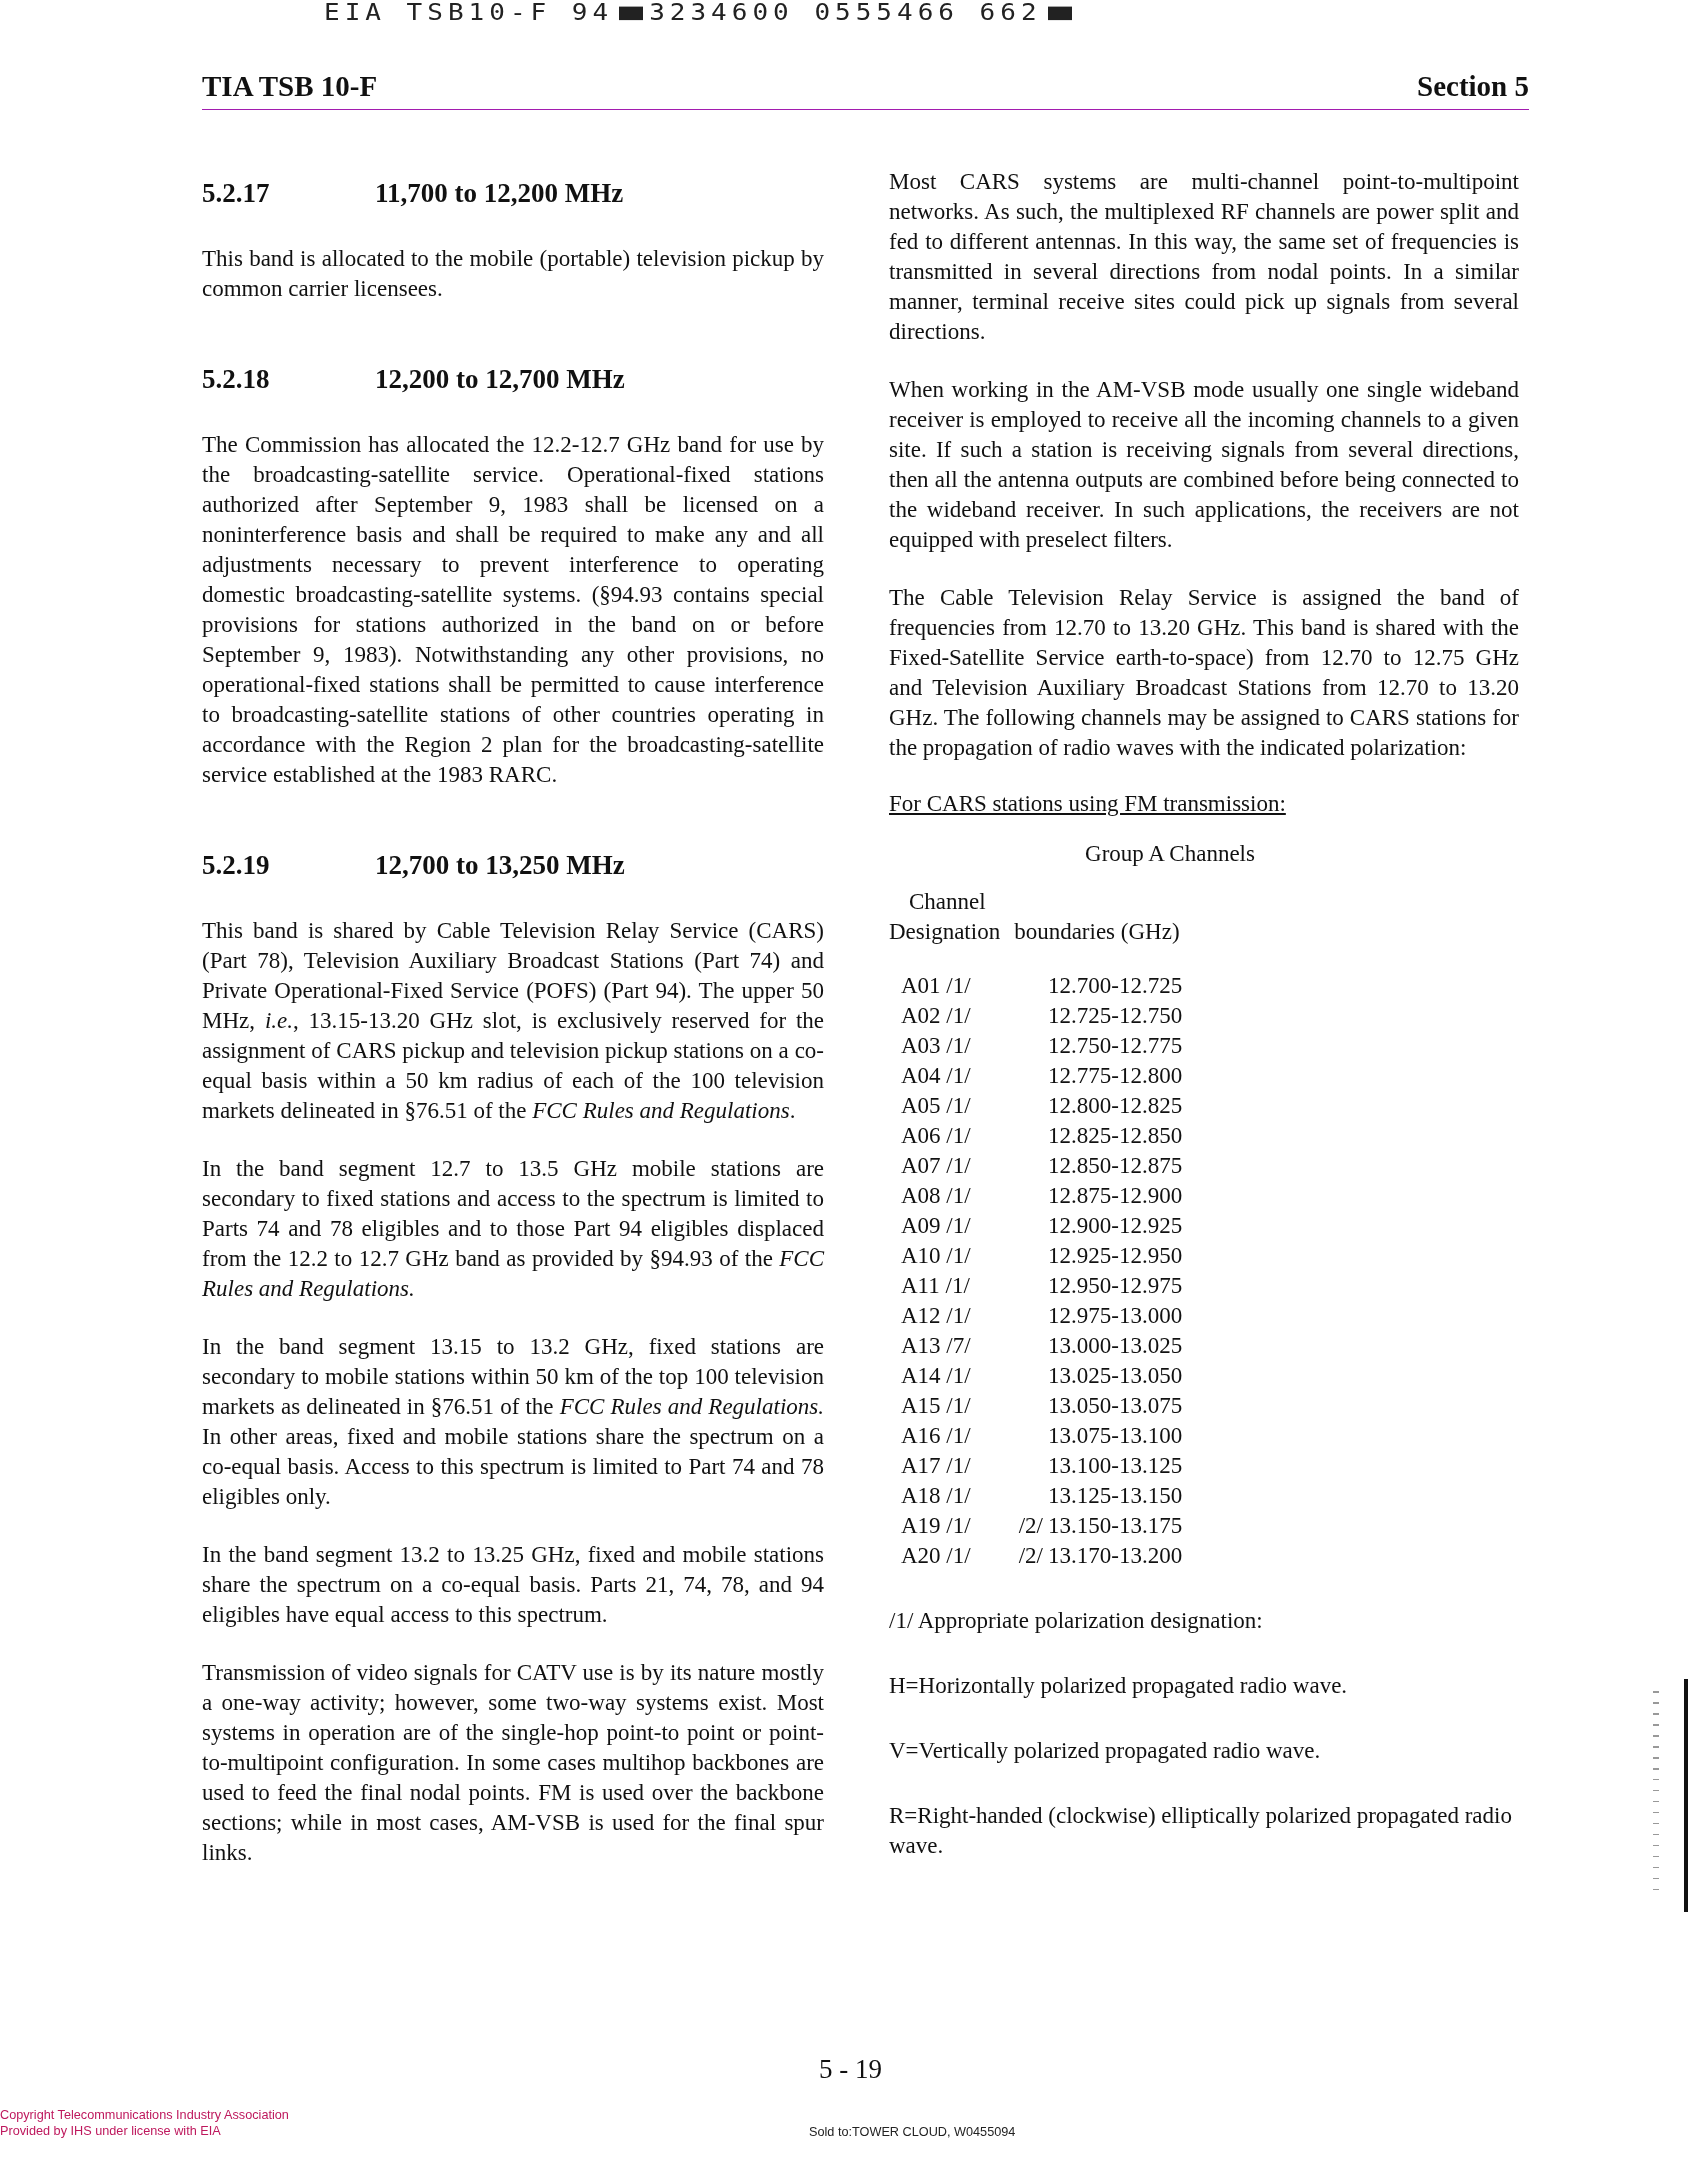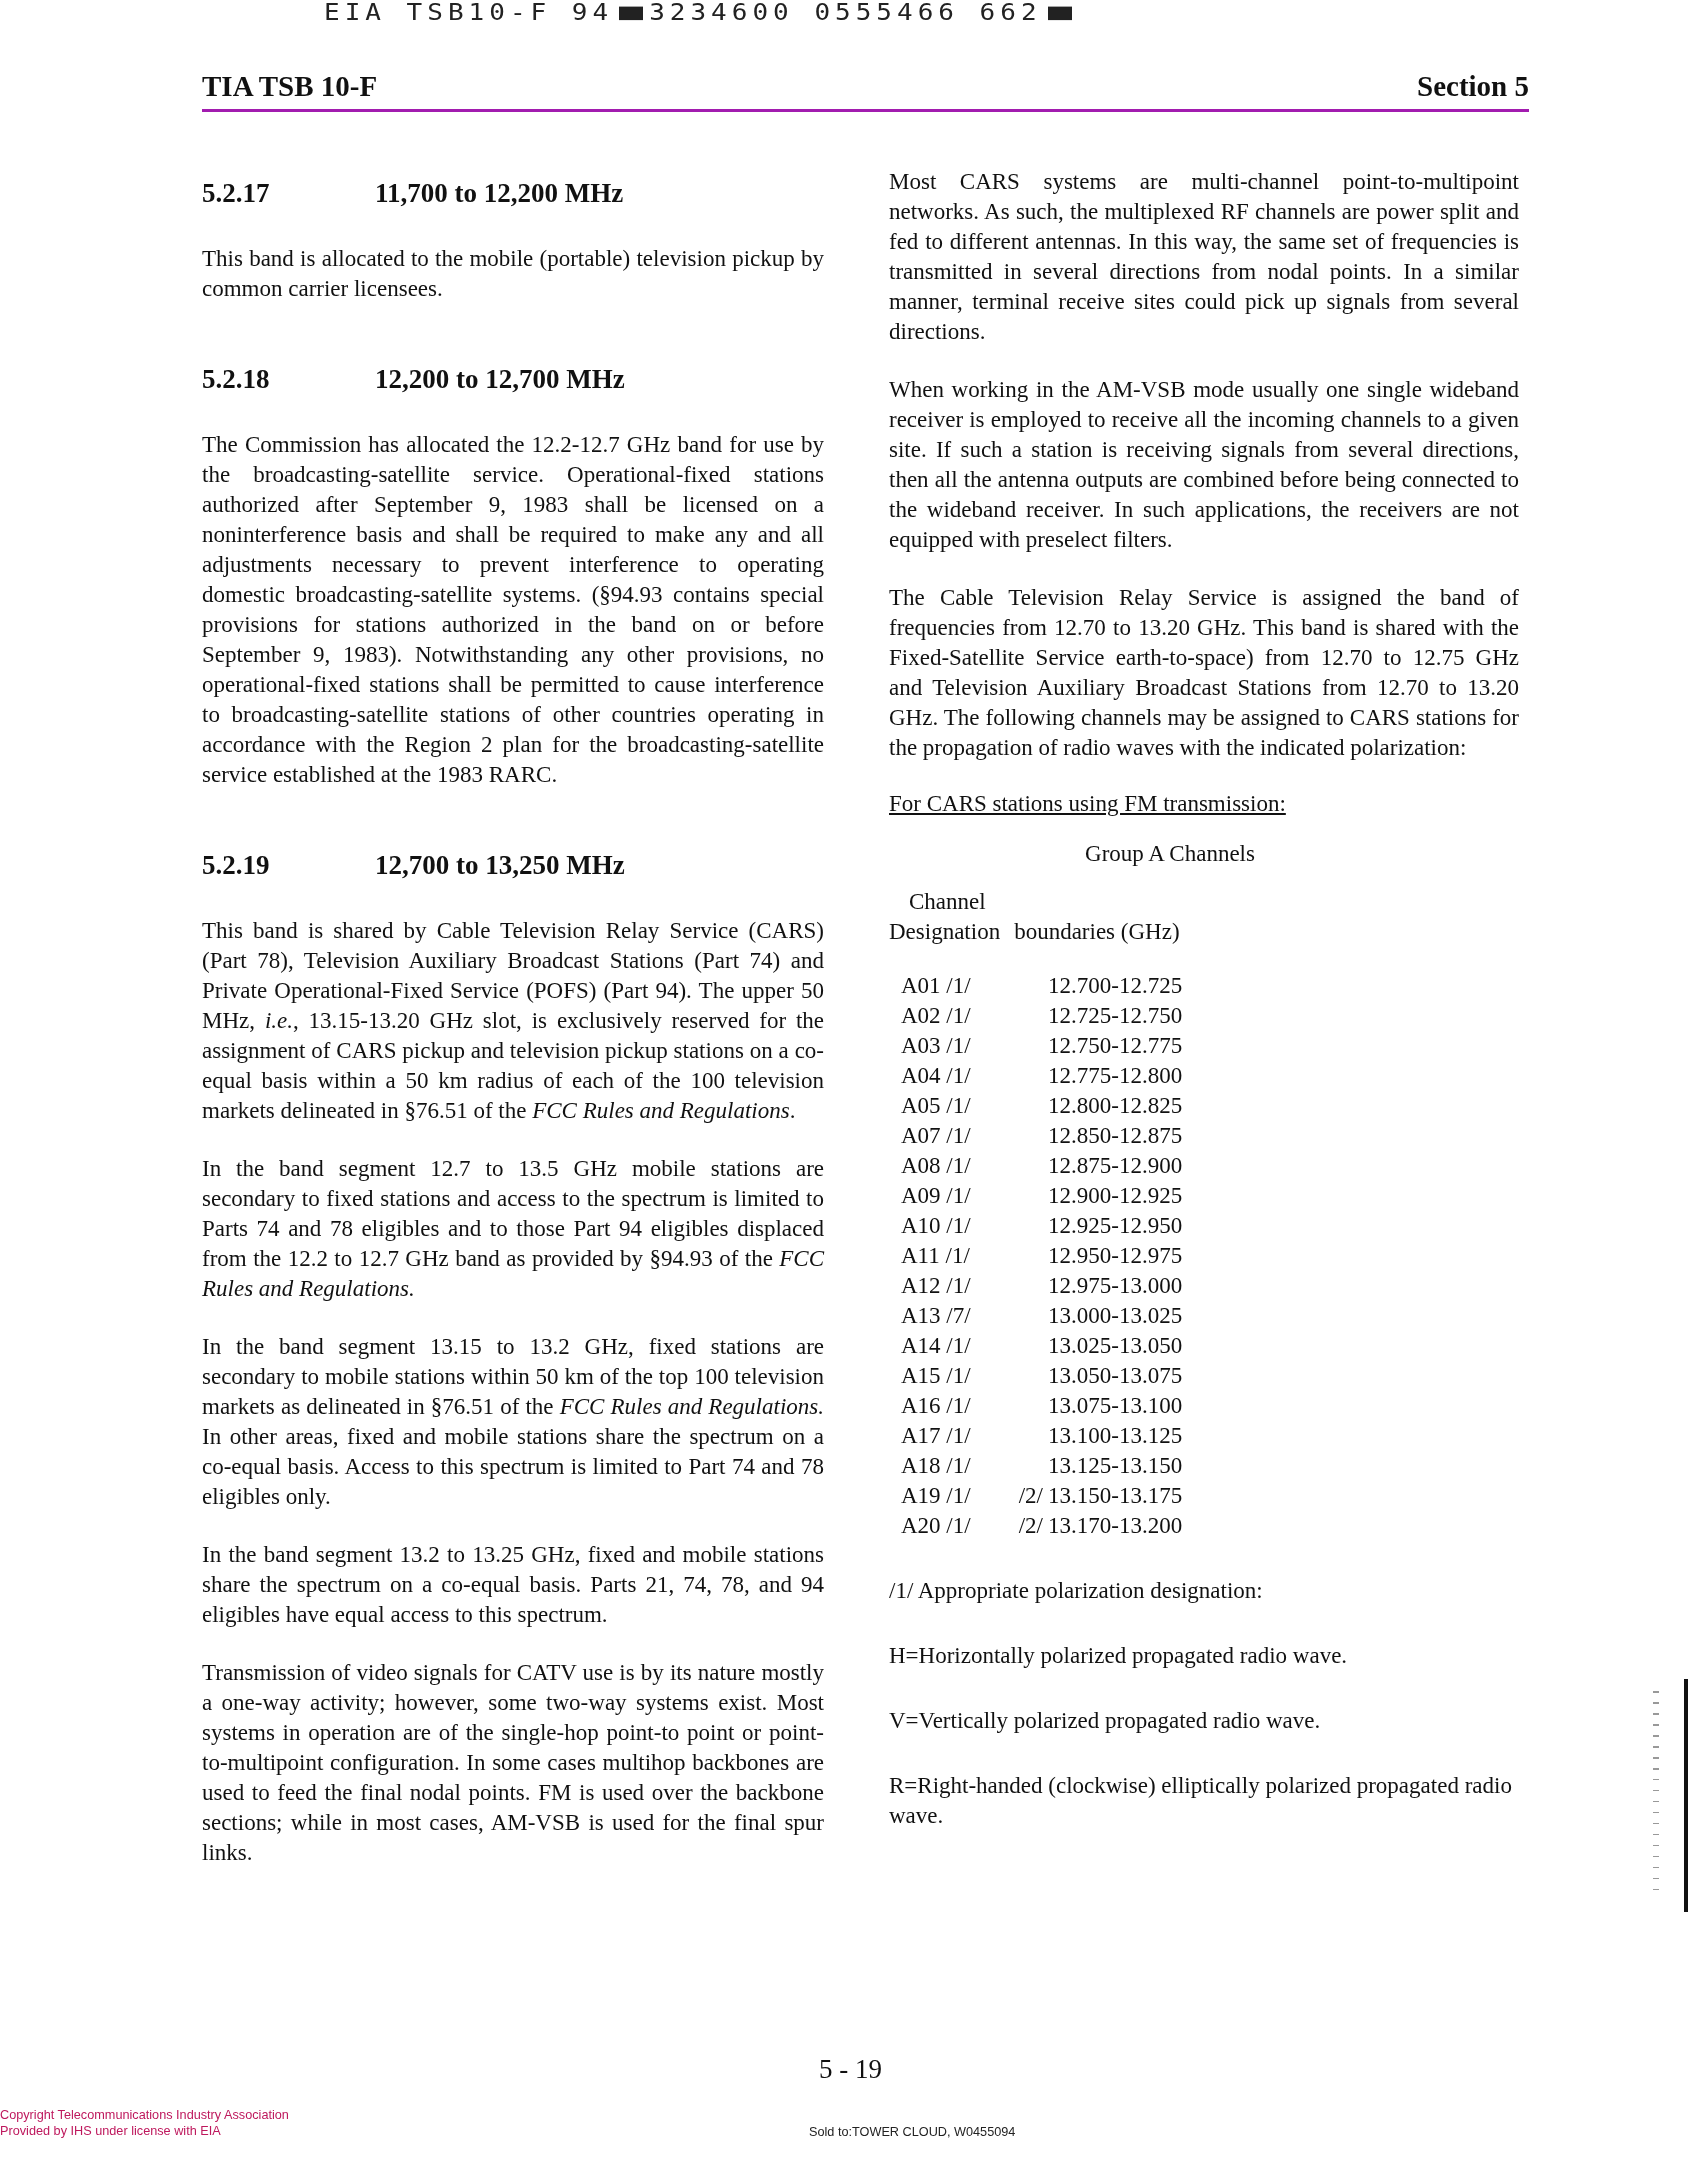--- a/index.html
+++ b/index.html
@@ -7,21 +7,21 @@
       width: 1700px; height: 2172px; position: relative; overflow: hidden;
       font-family: "Liberation Serif", "DejaVu Serif", serif; color: #111;
     }
     .stamp {
       position: absolute; left: 324px; top: -3px; font-family: "DejaVu Sans Mono", monospace;
       font-size: 26px; letter-spacing: 5px; color: #222; white-space: nowrap; transform: scaleY(0.9);
     }
     .stamp .blk { display: inline-block; width: 24px; height: 15px; background: #222; vertical-align: middle; margin: 0 6px; }
     .header {
       position: absolute; left: 202px; right: 171px; top: 68px; height: 41px;
-      border-bottom: 3px solid #a21caf; display: flex; justify-content: space-between; align-items: flex-end;
+      border-bottom: 1px solid #a21caf; display: flex; justify-content: space-between; align-items: flex-end;
     }
     .header div { font-size: 29px; font-weight: bold; padding-bottom: 6px; }
     .col { position: absolute; top: 167px; }
     .col.left { left: 202px; width: 630px; }
     .col.right { left: 889px; width: 638px; }
     .sec-head { display: flex; font-size: 27px; font-weight: bold; margin: 11px 0 35px 0; }
     .sec-head .num { width: 173px; }
     p { font-size: 23px; line-height: 30px; margin: 0 8px 28px 0; text-align: justify; }
     em { font-style: italic; }
     .underline { text-decoration: underline; font-size: 23px; margin: 0 0 24px 0; }
@@ -109,20 +109,25 @@
         <span class="ch">A04 /1/</span>
         <span class="fn"></span>
         <span class="fr">12.775-12.800</span>
       </div>
       <div class="row">
         <span class="ch">A05 /1/</span>
         <span class="fn"></span>
         <span class="fr">12.800-12.825</span>
       </div>
       <div class="row">
+        <span class="ch">A06 /1/</span>
+        <span class="fn"></span>
+        <span class="fr">12.825-12.850</span>
+      </div>
+      <div class="row">
         <span class="ch">A07 /1/</span>
         <span class="fn"></span>
         <span class="fr">12.850-12.875</span>
       </div>
       <div class="row">
         <span class="ch">A08 /1/</span>
         <span class="fn"></span>
         <span class="fr">12.875-12.900</span>
       </div>
       <div class="row">

